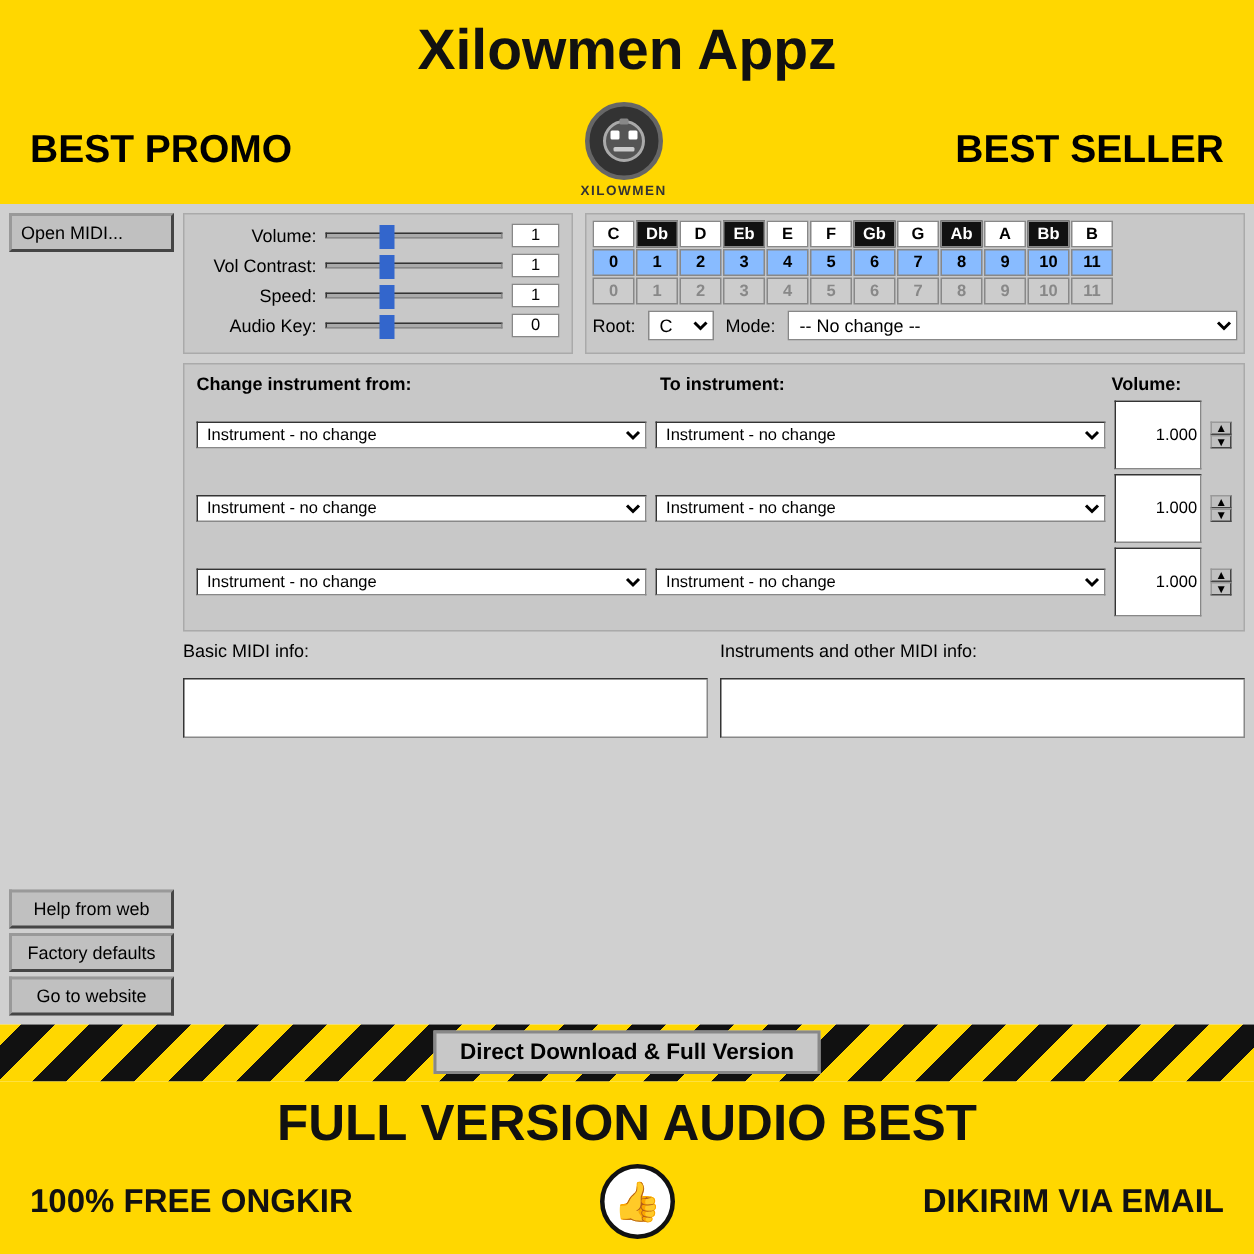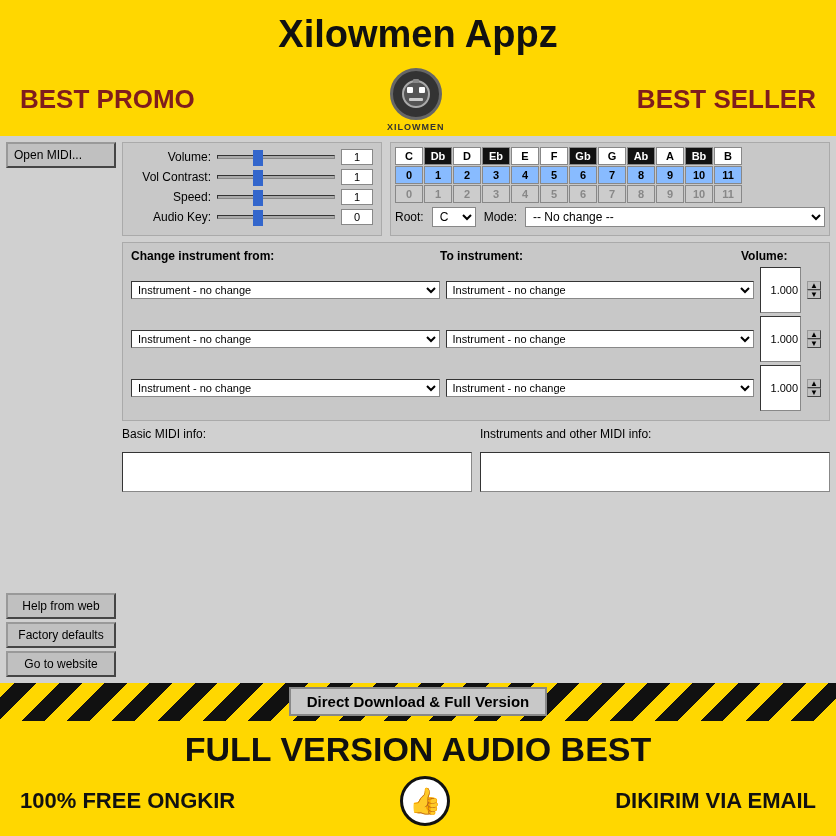--- a/index.html
+++ b/index.html
@@ -42,21 +42,21 @@
     .promo-bar {
       background: #FFD700;
       display: flex;
       align-items: center;
       justify-content: space-between;
       padding: 4px 20px;
     }
     .promo-label {
       font-size: 26px;
       font-weight: 900;
-      color: #7f1d1d;
+      color: #000000;
     }
     .logo-center {
       display: flex;
       flex-direction: column;
       align-items: center;
     }
     .logo-circle {
       width: 52px;
       height: 52px;
       background: #333;
@@ -235,21 +235,21 @@
       margin-bottom: 3px;
     }
     .instrument-select {
       flex: 1;
       font-size: 11px;
       padding: 1px 2px;
       background: #fff;
       border: 1px inset #888;
     }
     .vol-input {
-      width: 41px;
+      width: 58px;
       font-size: 11px;
       background: #fff;
       border: 1px inset #888;
       padding: 16px 2px;
       text-align: right;
     }
     .vol-spinner {
       display: flex;
       flex-direction: column;
     }

